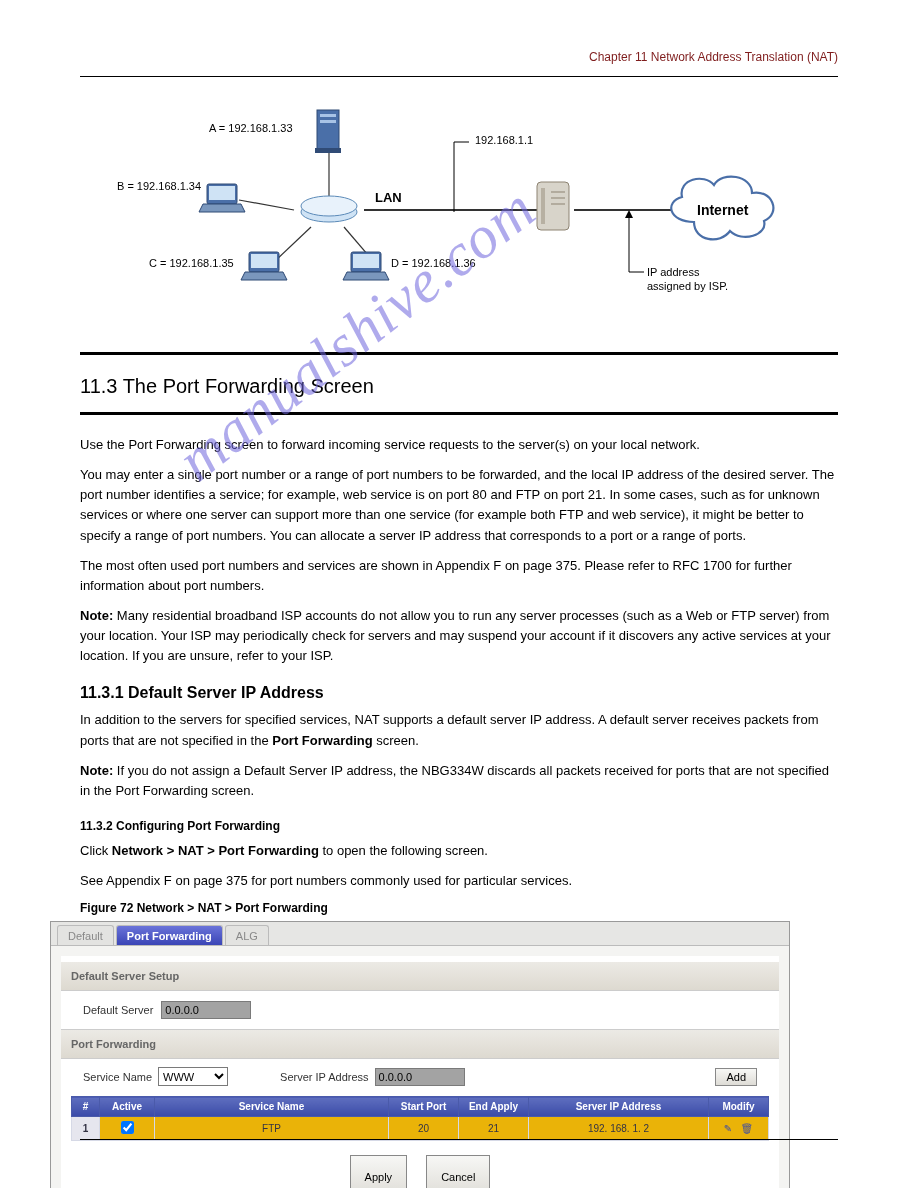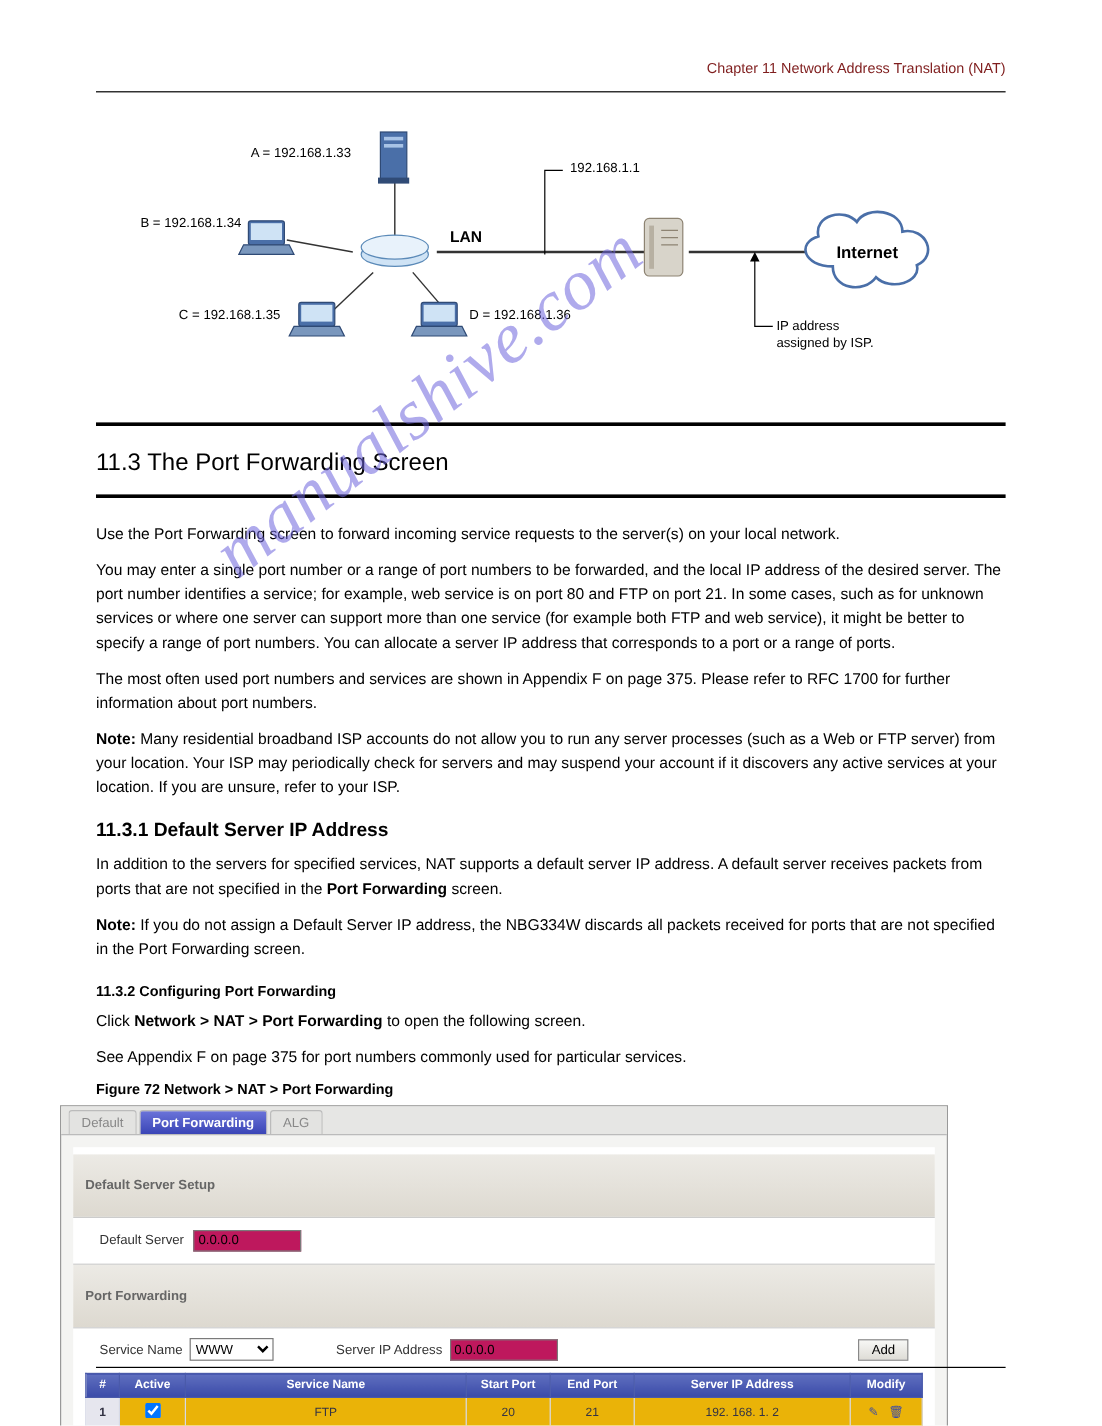--- a/index.html
+++ b/index.html
@@ -58,28 +58,28 @@
     border-radius:3px 3px 0 0;
   }
   .tab.active {
     background: linear-gradient(#6a73d9,#3a45b6);
     color:#fff;
     font-weight:bold;
   }
   .panel-body { background:#fff; margin:10px; border:0; padding: 6px 0 16px 0; }
   .group-header {
     background: linear-gradient(#eceae5,#ddd9d0);
-    color:#666; font-weight:bold; padding:20px 10px; font-size:11px;
+    color:#666; font-weight:bold; padding:8px 10px; font-size:11px;
     border-top:1px solid #ccc; border-bottom:1px solid #ccc;
   }
   .group-header.top { border-top:none; }
   .row { padding:10px 22px; display:flex; align-items:center; gap:8px; }
   .row2 { padding:8px 22px 10px 22px; display:flex; align-items:center; gap:6px; }
   .txtinput {
-    border:1px solid #7a7a7a; height:18px; padding:1px 3px; font-size:11px; background:#be185d;
+    border:1px solid #7a7a7a; height:18px; padding:1px 3px; font-size:11px; background:#a3a3a3;
   }
   .sel { border:1px solid #7a7a7a; height:19px; font-size:11px; background:#fff; }
   .btn {
     background: linear-gradient(#f7f7f5,#dedcd6);
     border:1px solid #888; padding:2px 10px; font-size:11px; cursor:pointer;
   }
   .grid { width: calc(100% - 20px); margin: 0 10px; border-collapse:collapse; }
   .grid th {
     background: linear-gradient(#5f6fbf,#3a4aa8);
     color:#fff; font-size:10px; font-weight:bold; padding:4px 6px; border:1px solid #4a5aaa;
@@ -227,21 +227,21 @@
         <span style="flex:1"></span>
         <button class="btn">Add</button>
       </div>
       <table class="grid">
         <tbody>
             <tr>
           <th style="width:28px;">#</th>
           <th style="width:55px;">Active</th>
           <th>Service Name</th>
           <th style="width:70px;">Start Port</th>
-          <th style="width:70px;">End Port</th>
+          <th style="width:70px;">End Apply</th>
           <th style="width:180px;">Server IP Address</th>
           <th style="width:60px;">Modify</th>
         </tr>
         <tr>
           <td class="numcol">1</td>
           <td><input type="checkbox" checked="" style=""></td>
           <td>FTP</td>
           <td>20</td>
           <td>21</td>
           <td>192. 168. 1. 2</td>

